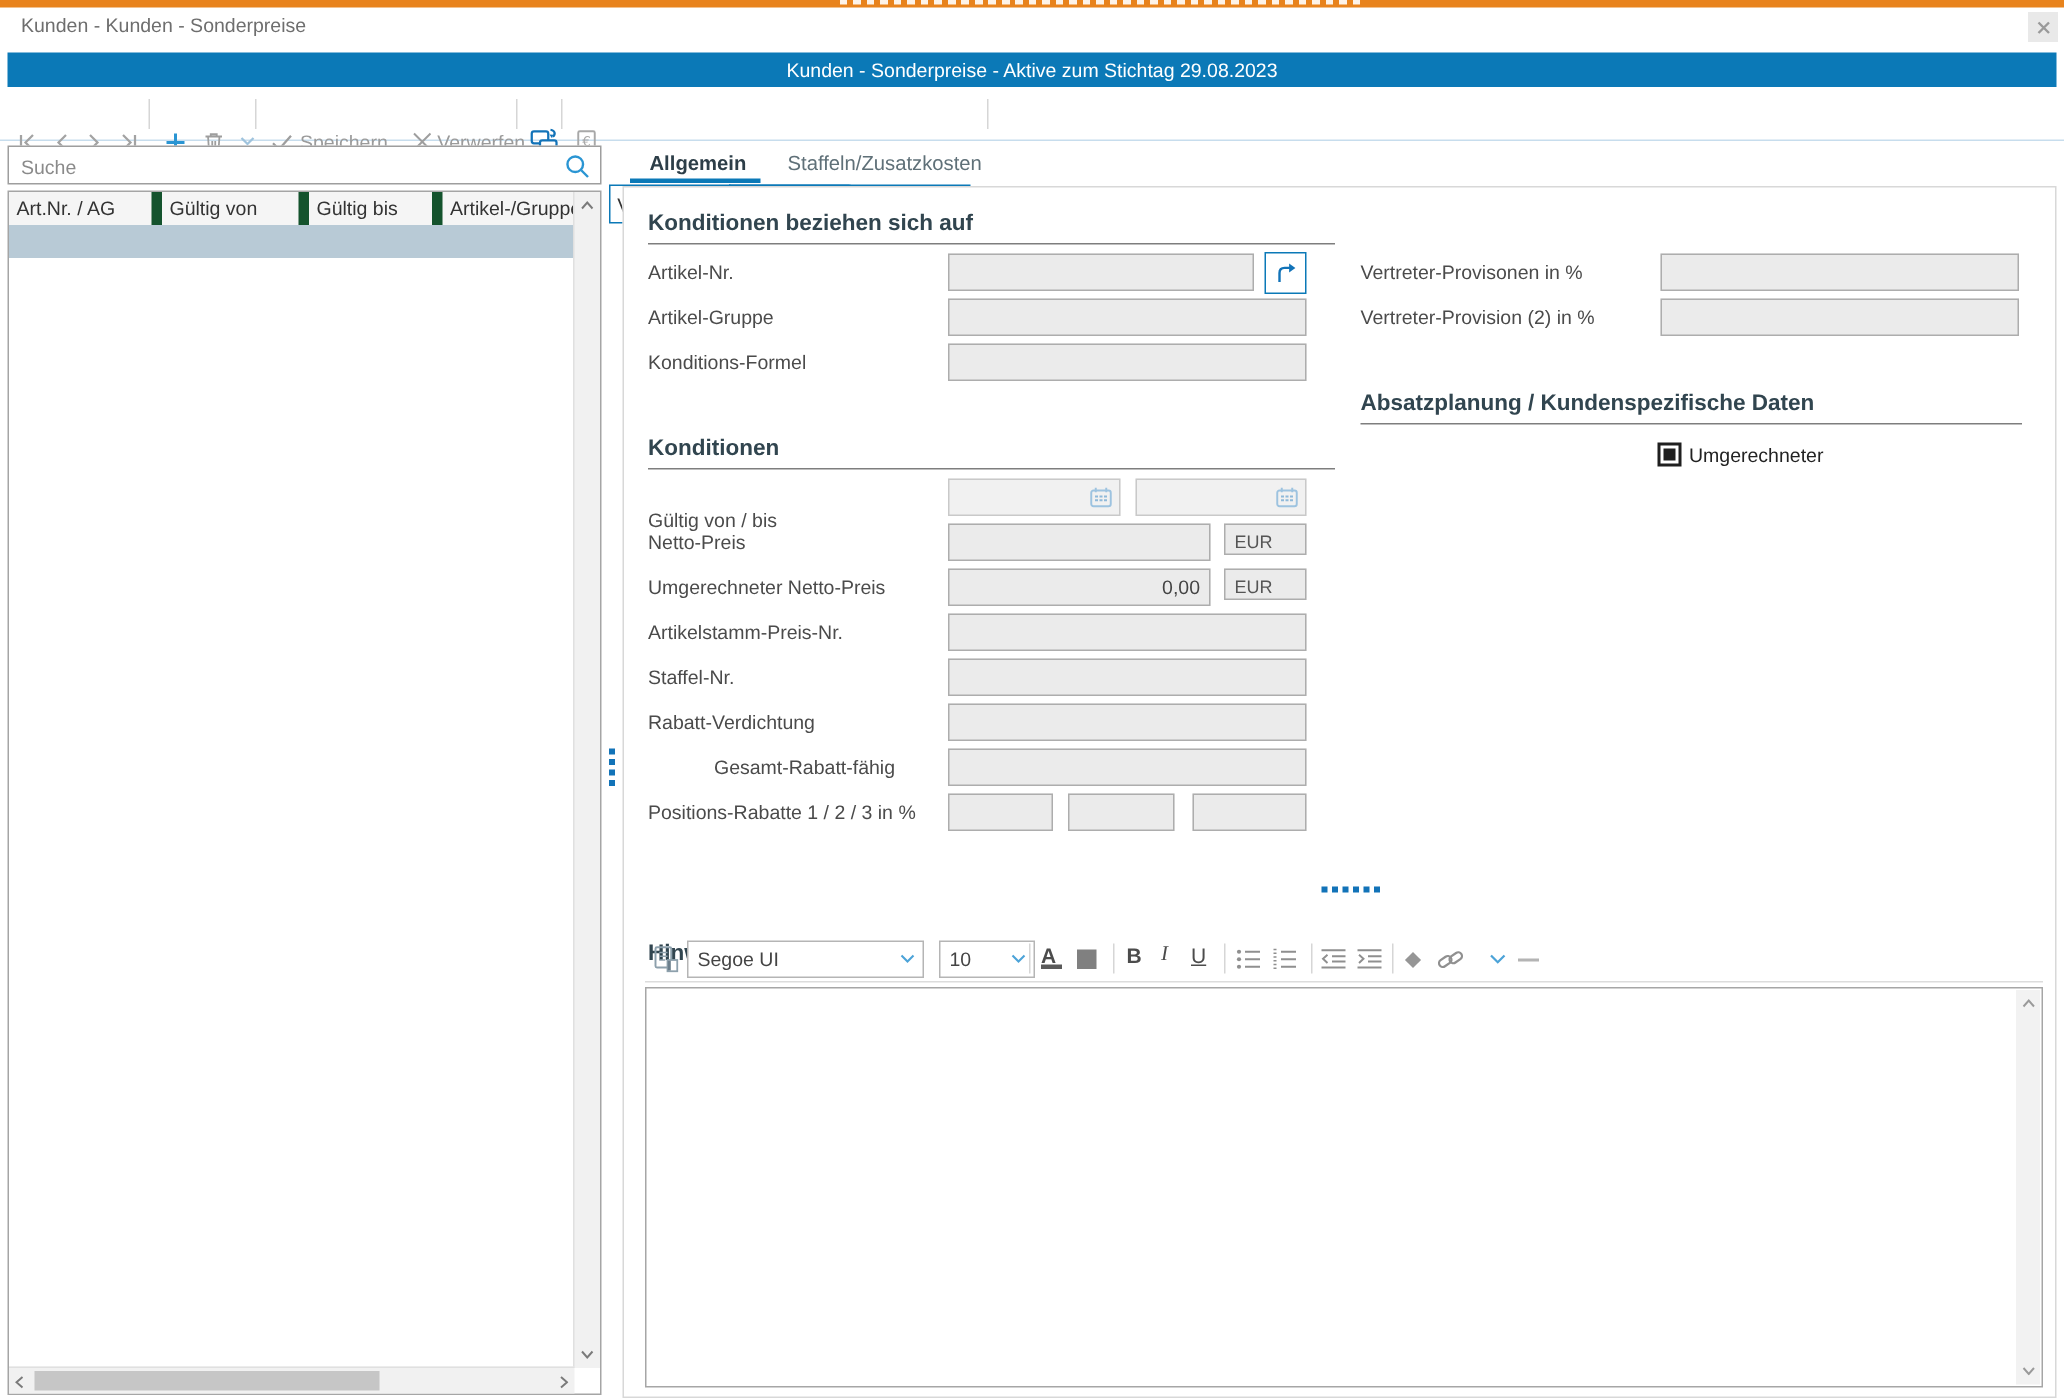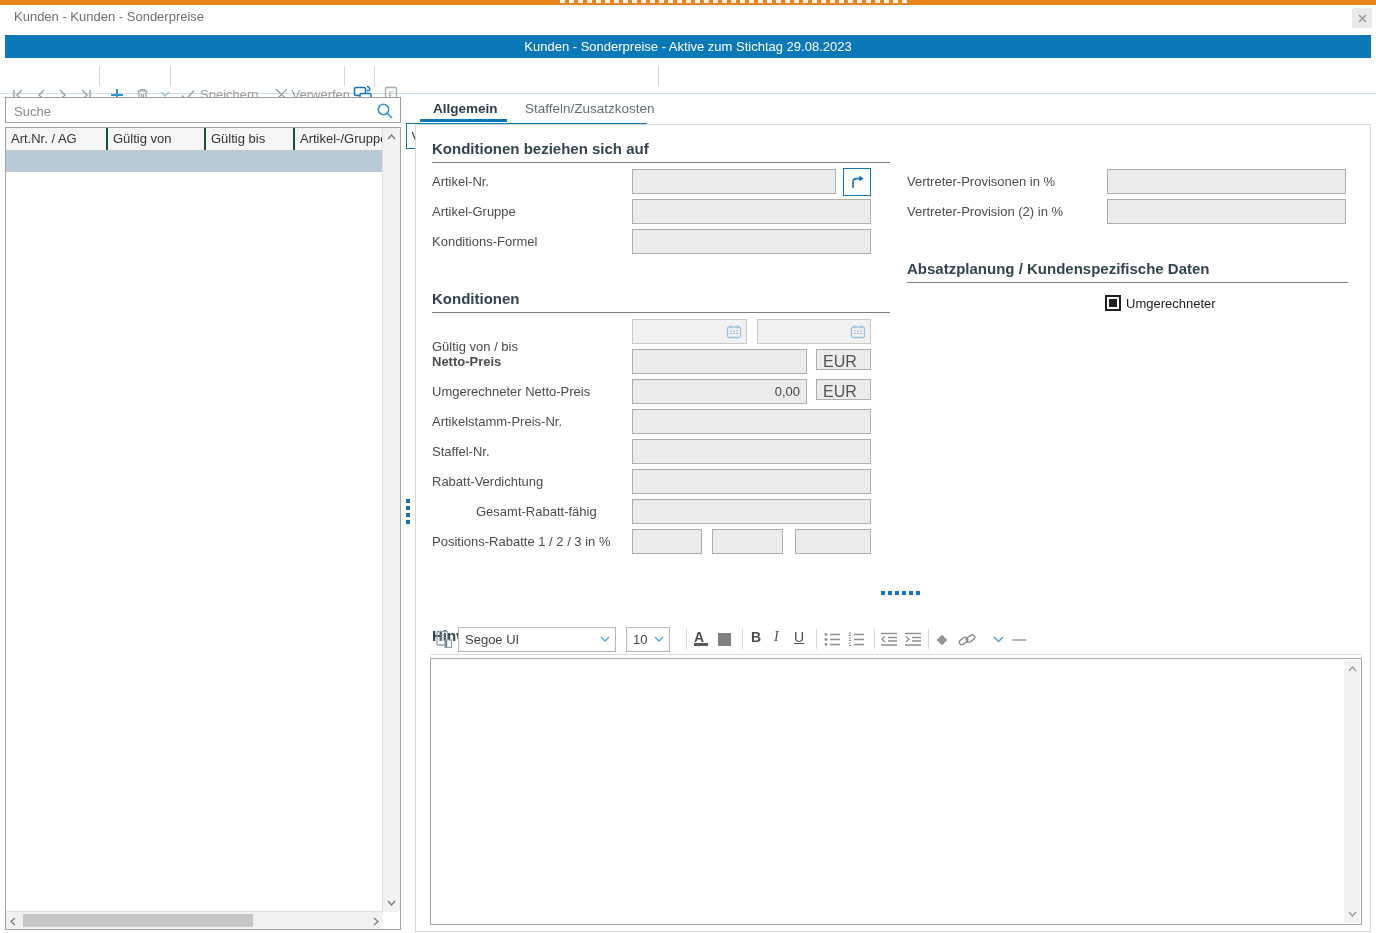--- a/index.html
+++ b/index.html
@@ -36,21 +36,21 @@
       border:1px solid #9e9e9e;background:#fff;}
   .search-box input{position:absolute;left:6px;top:1px;width:355px;height:22px;border:none;outline:none;
       font-size:13px;font-family:inherit;color:#555;background:transparent;}
   .search-box input::placeholder{color:#8a8a8a;opacity:1;}
   .search-ic{position:absolute;right:6px;top:4px;}
   .grid{position:absolute;left:5px;top:127px;width:396px;height:803px;box-sizing:border-box;
       border:1px solid #a5a5a5;background:#fff;}
   .grid-head{position:absolute;left:0;top:0;right:17px;height:22px;background:#f5f5f5;
       border-bottom:1px solid #d5d5d5;display:flex;overflow:hidden;}
   .gh-cell{box-sizing:border-box;height:22px;line-height:21px;font-size:13px;color:#333;
-      padding-left:5px;border-right:2px solid #14532d;white-space:nowrap;overflow:hidden;flex:0 0 auto;}
+      padding-left:5px;border-right:7px solid #14532d;white-space:nowrap;overflow:hidden;flex:0 0 auto;}
   .sel-row{position:absolute;left:0;top:22px;right:17px;height:22px;background:#b8cad6;}
   .vscroll{position:absolute;right:0;top:0;bottom:17px;width:17px;background:#f1f1f1;border-left:1px solid #e0e0e0;}
   .hscroll{position:absolute;left:0;right:17px;bottom:0;height:17px;background:#f1f1f1;border-top:1px solid #e0e0e0;}
   .hthumb{position:absolute;left:17px;top:2px;width:230px;height:13px;background:#c6c6c6;}
   .arrow{position:absolute;}
   
   .vsplit-dots{position:absolute;left:406px;top:499px;width:4px;}
   .vsplit-dots i{display:block;width:4px;height:4px;background:#1273b8;margin-bottom:3px;}
   .hsplit-dots{position:absolute;left:881px;top:591px;height:4px;display:flex;}
   .hsplit-dots i{display:block;width:4px;height:4px;background:#1273b8;margin-right:3px;}
@@ -61,21 +61,21 @@
   .tab-underline{position:absolute;left:420px;top:119px;width:87px;height:3px;background:#0b79b7;}
   .content{position:absolute;left:415px;top:124px;width:956px;height:808px;box-sizing:border-box;
       border:1px solid #d8d8d8;background:#fff;}
   .sechead{position:absolute;font-size:15px;font-weight:600;color:#31454f;border-bottom:1px solid #7e7e7e;
       padding-bottom:5px;white-space:nowrap;}
   .lbl{position:absolute;height:25px;line-height:25px;font-size:13px;color:#4b4b4b;white-space:nowrap;}
   .inp{position:absolute;box-sizing:border-box;height:25px;background:#ebebeb;border:1px solid #adadad;
       font-size:13px;font-family:inherit;color:#444;padding:0 6px;}
   .inp.num{text-align:right;}
   .eur{position:absolute;box-sizing:border-box;height:21px;line-height:23px;background:#ebebeb;
-      border:1px solid #adadad;font-size:16px;color:#555;padding-left:6px;}
+      border:1px solid #adadad;font-size:12px;color:#555;padding-left:6px;}
   .datebox{position:absolute;box-sizing:border-box;height:25px;background:#f1f1f1;border:1px solid #c9c9c9;
       display:flex;align-items:center;justify-content:flex-end;padding-right:4px;}
   .jumpbtn{position:absolute;left:843px;top:168px;width:28px;height:28px;box-sizing:border-box;
       border:1px solid #0b79b7;background:#fff;display:flex;align-items:center;justify-content:center;}
   .cb-ind{position:absolute;box-sizing:border-box;width:16px;height:16px;border:2px solid #1f1f1f;
       background:#fff;display:flex;align-items:center;justify-content:center;}
   .cb-ind i{display:block;width:8px;height:8px;background:#1f1f1f;}
   
   .rt-toolbar{position:absolute;left:430px;top:626px;width:932px;height:28px;border-bottom:1px solid #dcdcdc;}
   .combo{position:absolute;box-sizing:border-box;height:25px;border:1px solid #b5b5b5;background:#fff;
@@ -284,21 +284,21 @@
         <path d="M4 7h2M7 7h2M10 7h2M4 9.5h2M7 9.5h2M10 9.5h2" stroke="#8fb9d9" stroke-width="1.2"></path>
       </svg>
   </div>
   <div class="datebox" style="left:757px;top:319px;width:114px;">
     <svg width="16" height="15" viewBox="0 0 16 15">
         <rect x="1.5" y="3" width="13" height="10.5" rx="1.5" stroke="#9dc3e0" stroke-width="1.3" fill="none"></rect>
         <path d="M4.5 1.2v3M11.5 1.2v3" stroke="#9dc3e0" stroke-width="1.3"></path>
         <path d="M4 7h2M7 7h2M10 7h2M4 9.5h2M7 9.5h2M10 9.5h2" stroke="#8fb9d9" stroke-width="1.2"></path>
       </svg>
   </div>
-  <div class="lbl" style="left:432px;top:349px;font-weight:bold;">Netto-Preis</div>
+  <div class="lbl" style="left:432px;top:349px;">Netto-Preis</div>
   <input class="inp" style="left: 632px; top: 349px; width: 175px;">
   <div class="eur" style="left:816px;top:349px;width:55px;">EUR</div>
   <div class="lbl" style="left:432px;top:379px;">Umgerechneter Netto-Preis</div>
   <input class="inp num" style="left: 632px; top: 379px; width: 175px;" value="0,00">
   <div class="eur" style="left:816px;top:379px;width:55px;">EUR</div>
   <div class="lbl" style="left:432px;top:409px;">Artikelstamm-Preis-Nr.</div>
   <input class="inp" style="left: 632px; top: 409px; width: 239px;">
   <div class="lbl" style="left:432px;top:439px;">Staffel-Nr.</div>
   <input class="inp" style="left: 632px; top: 439px; width: 239px;">
   <div class="lbl" style="left:432px;top:469px;">Rabatt-Verdichtung</div>
@@ -327,21 +327,21 @@
       <path d="M4.5 5h5.5M4.5 7.5h5.5M4.5 10h4" stroke="#8da0ac" stroke-width="1.1"></path>
       <rect x="10" y="10" width="6.5" height="7.5" fill="#fff" stroke="#8da0ac" stroke-width="1.2"></rect>
       <path d="M11.2 10.5v6.5" stroke="#6b7f8c" stroke-width="2"></path>
     </svg>
     <div class="combo" style="left:28px;top:1px;width:158px;">
       <span>Segoe UI</span>
       <svg width="10" height="7" viewBox="0 0 10 7">
           <path d="M1 1l4 4 4-4" stroke="#4ca3d8" stroke-width="1.4" fill="none"></path>
         </svg>
     </div>
-    <div class="combo" style="left:196px;top:1px;width:44px;">
+    <div class="combo" style="left:196px;top:1px;width:64px;">
       <span>10</span>
       <svg width="10" height="7" viewBox="0 0 10 7">
           <path d="M1 1l4 4 4-4" stroke="#4ca3d8" stroke-width="1.4" fill="none"></path>
         </svg>
     </div>
     <div class="rtsep" style="left:256px;"></div>
     <div class="rt-glyph" style="left:264px;font-weight:700;">
       <span>A</span>
       <div style="width:14px;height:3px;background:#5a5a5a;margin-top:-2px;"></div>
     </div>

